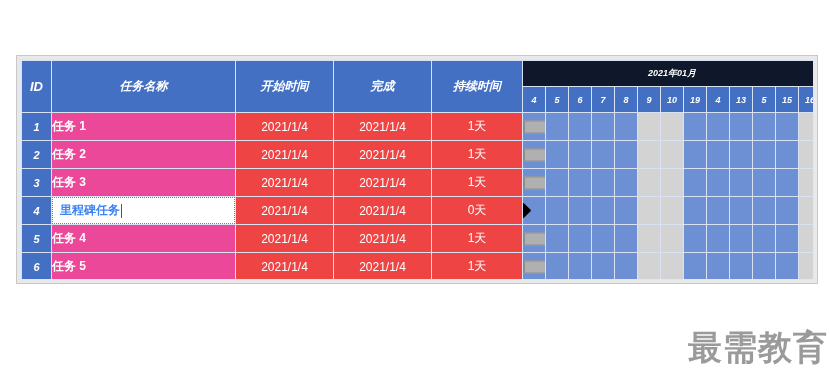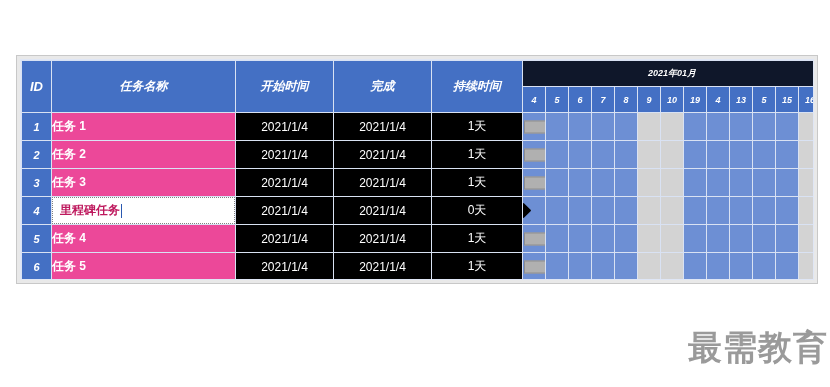--- a/index.html
+++ b/index.html
@@ -94,21 +94,21 @@
     font-style: italic;
   }
   .cell-name {
     background: #ec4899;
     vertical-align: middle;
     font-size: 12px;
     font-weight: bold;
     padding-left: 8px;
   }
   .cell-val {
-    background: #000000;
+    background: #ef4444;
     text-align: center;
     vertical-align: middle;
     font-size: 12px;
   }
   .cell-day {
     background: #6d8fd4;
     position: relative;
     padding: 0;
   }
   .cell-day.weekend { background: #d3d3d3; }
@@ -147,21 +147,21 @@
     display: flex;
     align-items: center;
     width: 100%;
     height: 100%;
     box-sizing: border-box;
     border: 1px dotted #808080;
     background: #ffffff;
     padding-left: 7px;
   }
   .edit-text {
-    color: #be185d;
+    color: #3b82f6;
     font-size: 12px;
     font-weight: bold;
   }
   .caret {
     display: inline-block;
     width: 1px;
     height: 14px;
     background: #2a58b0;
     margin-left: 1px;
   }

